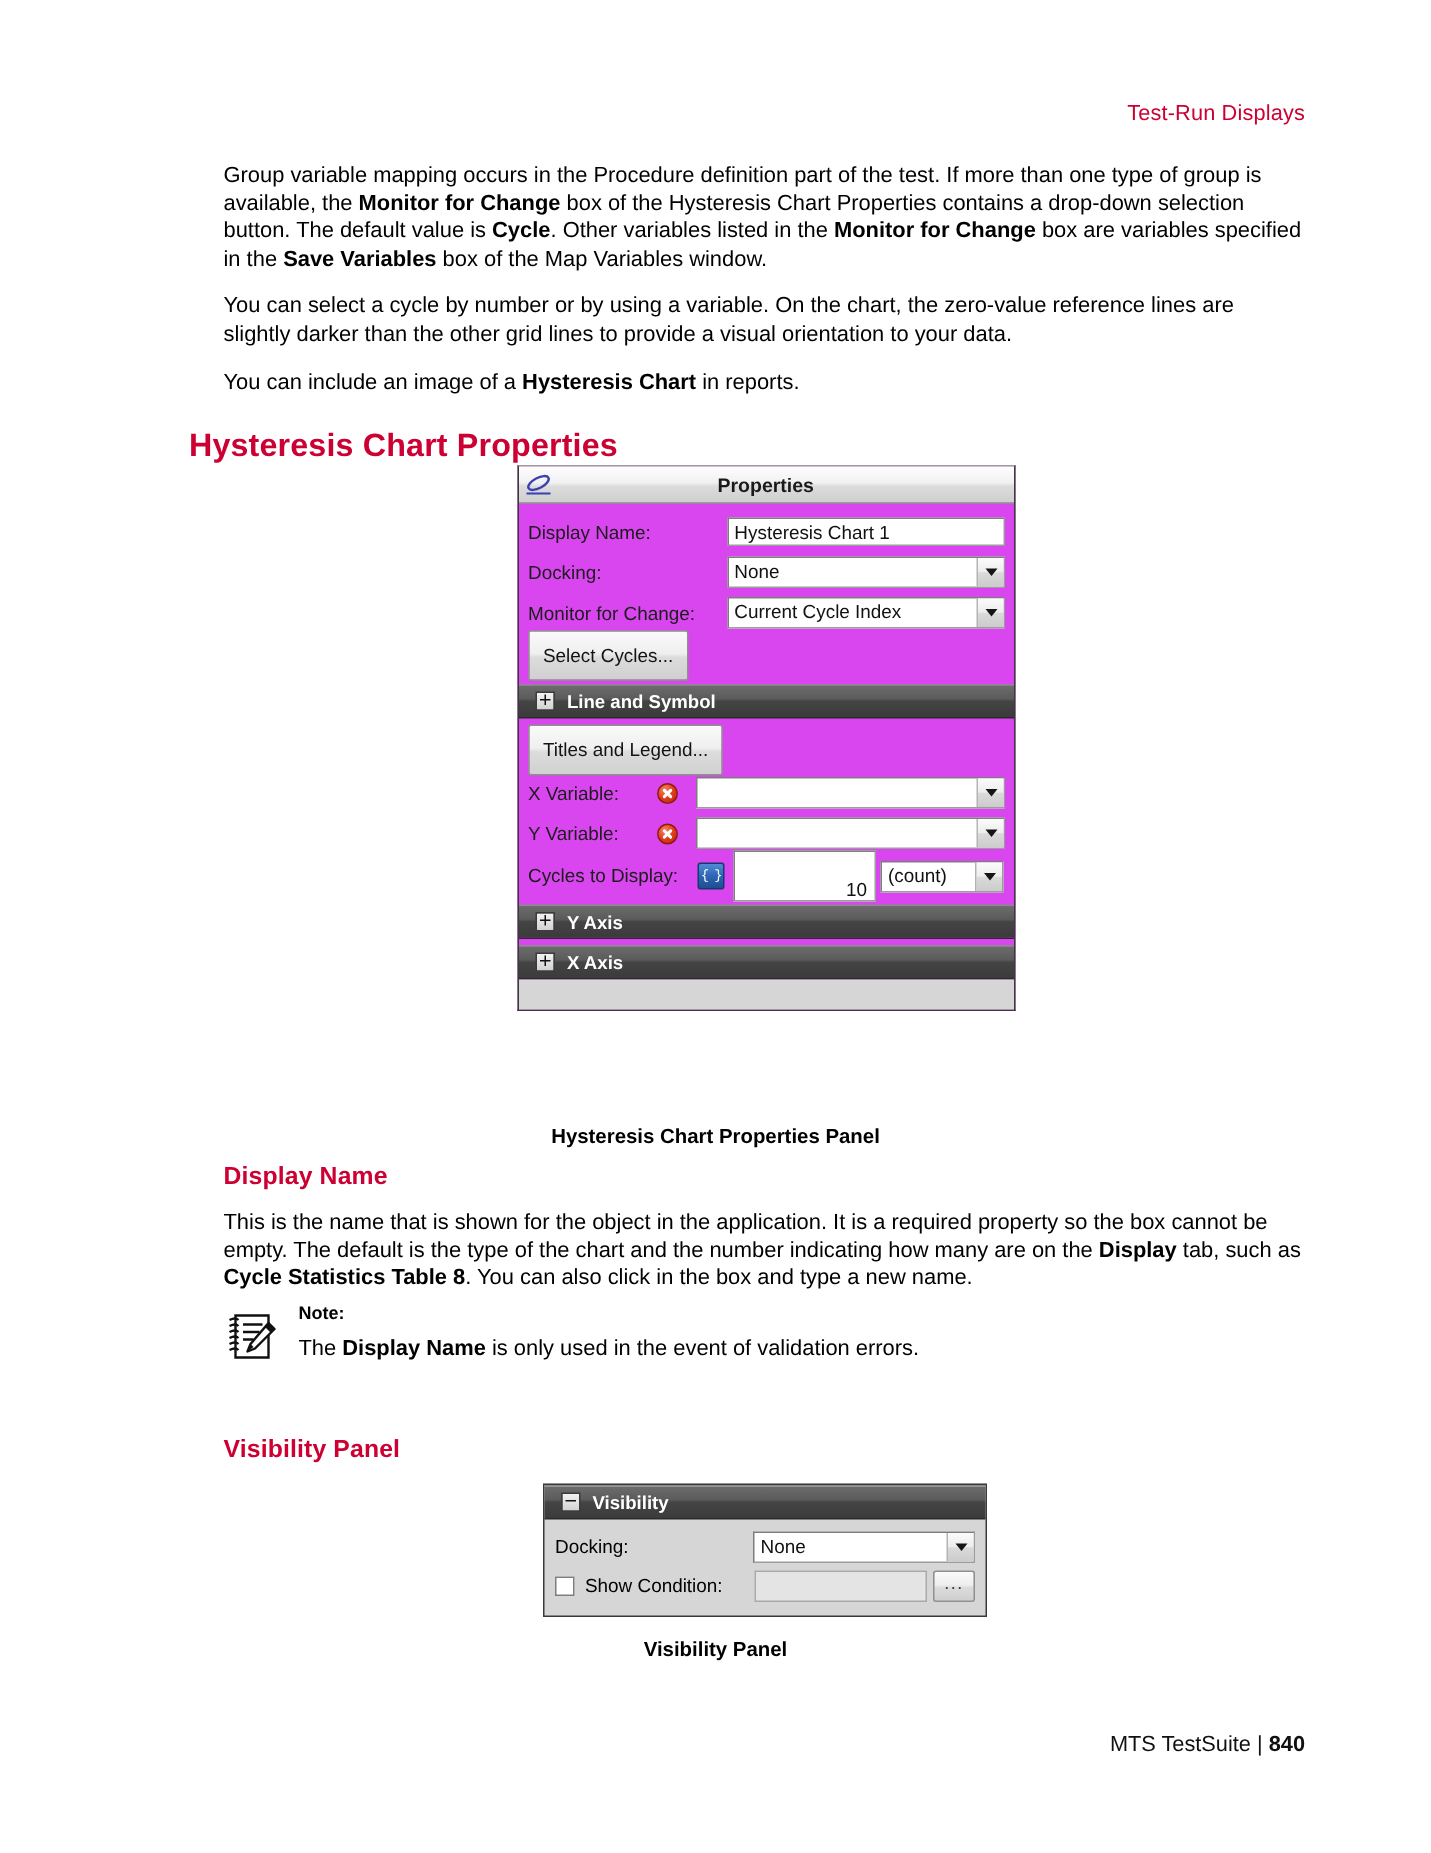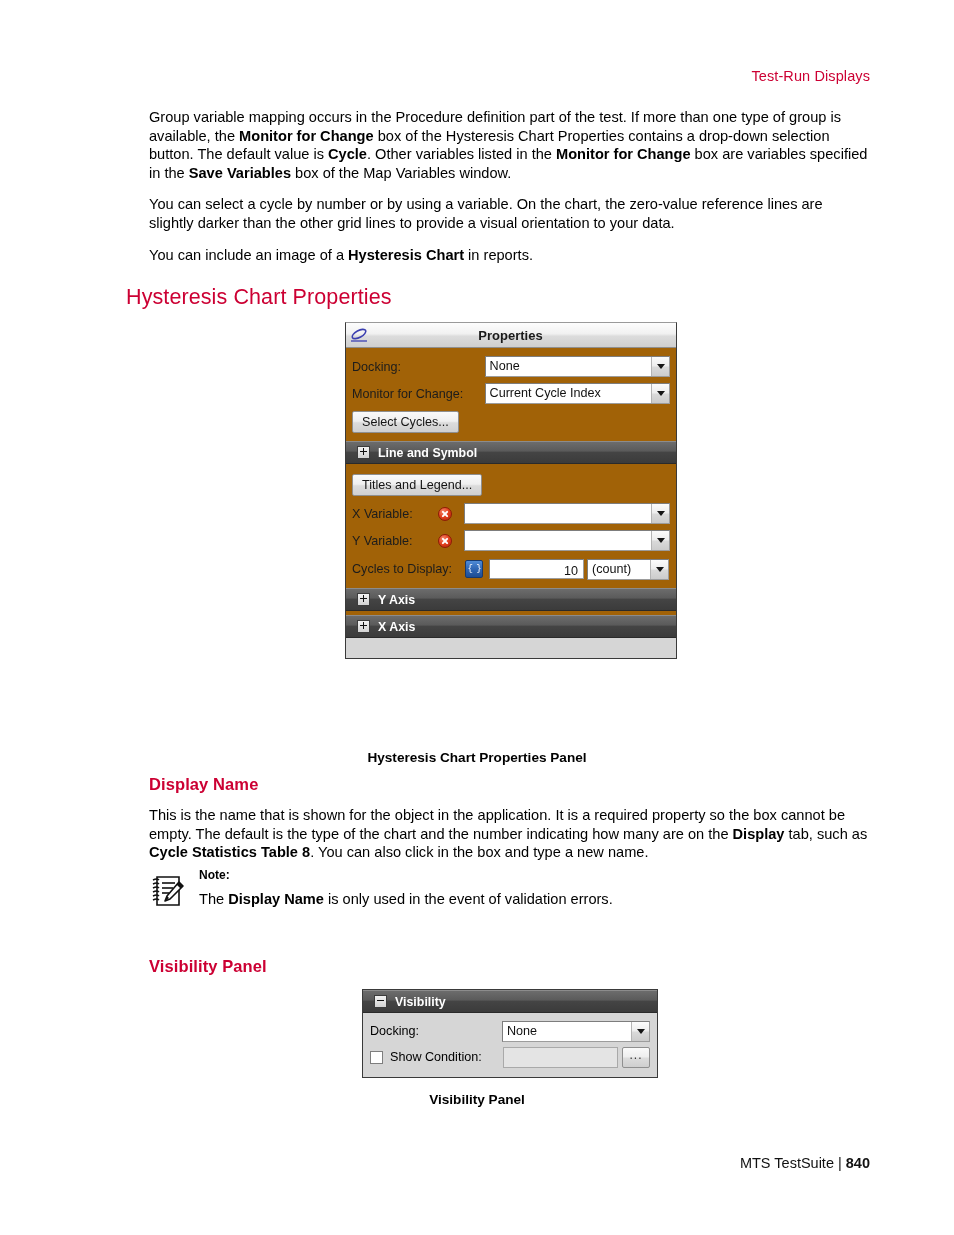--- a/index.html
+++ b/index.html
@@ -45,21 +45,21 @@
     margin: 0 0 13px 0;
     font-size: 14.6px;
     line-height: 18.6px;
     text-align: left;
     color: #000;
   }
   p.body b { font-weight: bold; }
 
   h1.section {
     font-size: 21.5px;
-    font-weight: normal;
+    font-weight: bold;
     color: #cc0033;
     margin: 0;
     position: absolute;
     left: 126px;
     top: 285px;
     letter-spacing: 0.1px;
   }
 
   h2.sub {
     font-size: 16.5px;
@@ -77,25 +77,25 @@
     text-align: center;
     font-size: 13.6px;
     font-weight: bold;
     color: #000;
   }
 
   
   .prop-panel {
     position: absolute;
     left: 345px;
-    top: 322px;
+    top: 310px;
     width: 332px;
     border: 1px solid #3a3a3a;
     border-top: 1px solid #9a9a9a;
-    background: #a16207;
+    background: #d946ef;
     box-sizing: border-box;
     font-size: 12.6px;
     color: #111;
   }
   .prop-titlebar {
     height: 24px;
     background: linear-gradient(to bottom, #fdfdfd 0%, #f1f1f1 45%, #dcdcdc 55%, #cfcfcf 100%);
     border-bottom: 1px solid #8f8f8f;
     display: flex;
     align-items: center;
@@ -181,21 +181,21 @@
     border-left: 4px solid transparent;
     border-right: 4px solid transparent;
     border-top: 5px solid #151515;
   }
 
   
   .btn {
     display: inline-flex;
     align-items: center;
     justify-content: center;
-    height: 22px;
+    height: 34px;
     padding: 0 9px;
     font-size: 12.6px;
     color: #141414;
     background: linear-gradient(to bottom, #fafafa 0%, #efefef 46%, #dcdcdc 54%, #d0d0d0 100%);
     border: 1px solid #8f8f8f;
     border-radius: 2px;
     box-sizing: border-box;
     white-space: nowrap;
   }
 
@@ -283,21 +283,21 @@
   }
 
   .numbox {
     background: #fff;
     border: 1px solid #9c9c9c;
     border-top-color: #7d7d7d;
     border-left-color: #7d7d7d;
     height: 20px;
     line-height: 18px;
     font-size: 12.6px;
-    padding: 2px 5px;
+    padding: 16px 5px;
     text-align: right;
     box-sizing: border-box;
     color: #111;
   }
 
   .prop-footer {
     height: 20px;
     background: #d6d6d6;
   }
 
@@ -406,20 +406,24 @@
         <svg width="22" height="18" viewBox="0 0 22 18">
           <ellipse cx="10" cy="8" rx="7.5" ry="3.4" transform="rotate(-28 10 8)" fill="none" stroke="#3b3fb0" stroke-width="1.6"></ellipse>
           <line x1="2" y1="15" x2="18" y2="15" stroke="#3b3fb0" stroke-width="1.3"></line>
         </svg>
       </span>
       <span class="title-text">Properties</span>
     </div>
 
     <div class="prop-body">
 
+      <div class="row">
+        <span class="lbl lbl-col">Display Name:</span>
+        <span class="tbox" style="width:186px;">Hysteresis Chart 1</span>
+      </div>
 
       <div class="row">
         <span class="lbl lbl-col">Docking:</span>
         <span class="combo" style="width:186px;">
           <span class="cval">None</span>
           <span class="carrow">
               <i></i>
             </span>
         </span>
       </div>

